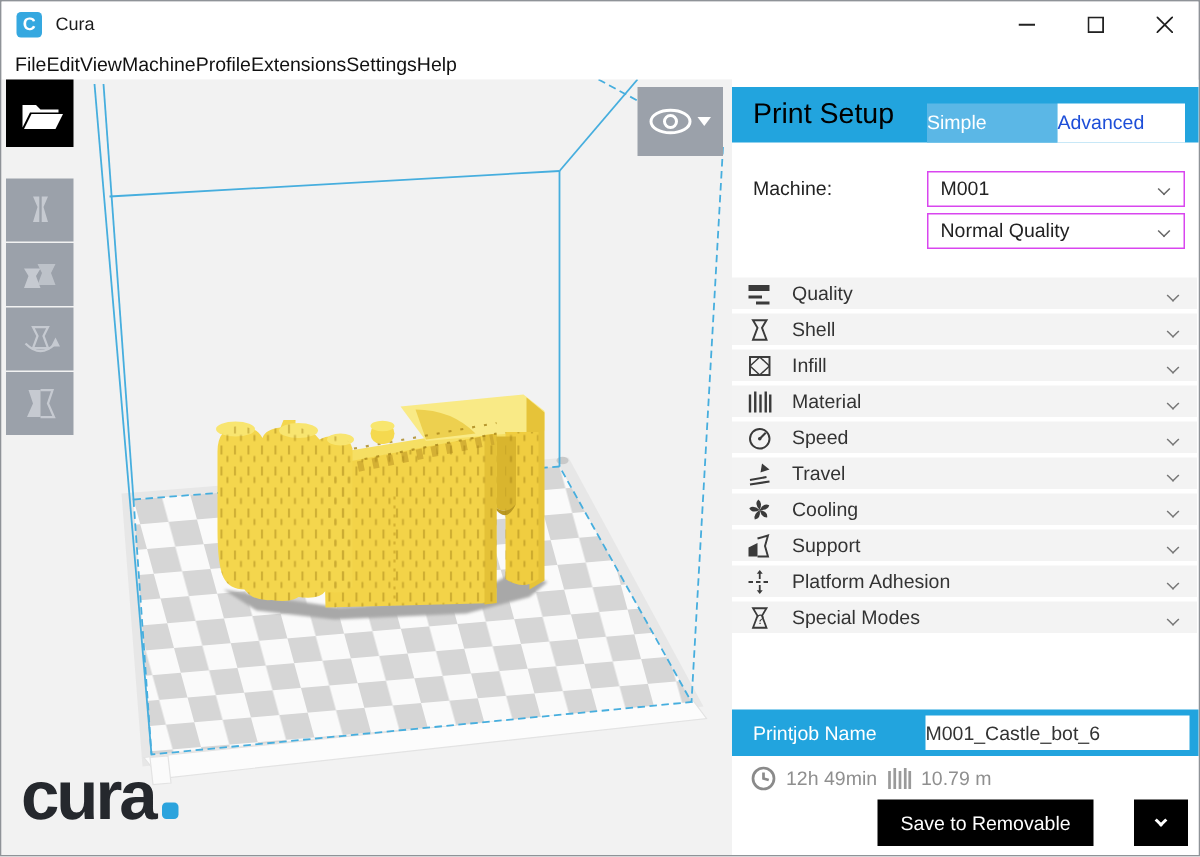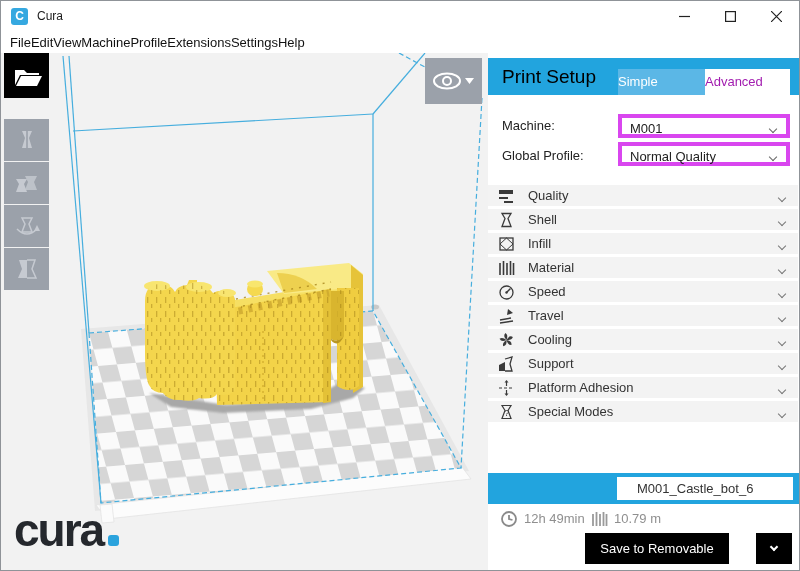--- a/index.html
+++ b/index.html
@@ -37,41 +37,41 @@
   .logo-dot{ display:inline-block; width:11px; height:11px; background:#2ba3dd;
              border-radius:3px; margin-left:5px; }
   
   .panel{ position:absolute; left:487px; top:0; width:313px; height:517px; background:#fff; }
   .ps-header{ position:absolute; left:0; top:5px; width:313px; height:37px; background:#22a4de; }
   .ps-title{ position:absolute; left:14px; top:0; height:37px; line-height:37px;
              color:#000000; font-size:19px; }
   .tab{ position:absolute; top:11px; height:26px; font-size:13px; line-height:26px;
         text-align:left; cursor:pointer; }
   .tab-simple{ left:130px; width:87px; background:#5bb7e6; color:#fff; }
-  .tab-advanced{ left:217px; width:85px; background:#fff; color:#a21caf; }
+  .tab-advanced{ left:217px; width:85px; background:#fff; color:#1d4ed8; }
   .field-label{ position:absolute; left:14px; height:24px; line-height:24px;
                 font-size:13px; color:#222; }
   .combo{ position:absolute; left:130px; width:172px; height:24px; background:#fff;
-          border:4px solid #d946ef; font-size:13px; line-height:22px; color:#222;
+          border:1px solid #d946ef; font-size:13px; line-height:22px; color:#222;
           padding-left:8px; cursor:pointer; }
   .combo .chev{ position:absolute; right:10px; top:8px; }
   .chev{ display:inline-block; width:6px; height:6px; border-right:1.5px solid #666;
          border-bottom:1.5px solid #666; transform:rotate(45deg); }
   .sections{ position:absolute; left:0; top:132px; width:310px; }
   .sec-row{ height:21px; margin-bottom:3px; background:#f3f3f3; display:flex;
             align-items:center; padding-left:9px; cursor:pointer; }
   .sec-icon{ width:18px; display:flex; justify-content:center; }
   .sec-label{ margin-left:13px; font-size:13px; color:#333; }
   .sec-chev{ margin-left:auto; margin-right:13px; }
   .sec-chev .chev{ border-color:#777; }
   .printjob-bar{ position:absolute; left:0; top:420px; width:313px; height:31px; background:#22a4de; }
   .printjob-label{ position:absolute; left:14px; height:31px; line-height:31px;
                    color:#fff; font-size:13px; }
   .printjob-input{ position:absolute; left:129px; top:4px; width:176px; height:23px;
-                   border:none; outline:none; font-size:13px; color:#333; padding-left:20px;
+                   border:none; outline:none; font-size:13px; color:#333; padding-left:0;
                    font-family:"Liberation Sans", sans-serif; }
   .summary{ position:absolute; left:0; top:453px; width:313px; height:26px; }
   .sum-icon{ position:absolute; top:4px; }
   .sum-text{ position:absolute; top:0; height:26px; line-height:26px; font-size:13px; color:#8f8f8f; }
   .save-btn{ position:absolute; left:97px; top:480px; width:144px; height:31px; background:#000;
              color:#fff; font-size:13px; line-height:31px; text-align:center; cursor:pointer; }
   .save-dd{ position:absolute; left:268px; top:480px; width:36px; height:31px; background:#000;
             display:flex; align-items:center; justify-content:center; cursor:pointer; }
   .save-dd .chev{ border-color:#fff; border-width:2px; margin-top:-3px; }
 </style>
@@ -247,21 +247,20 @@
         <div class="tab tab-simple">Simple</div>
         <div class="tab tab-advanced">Advanced</div>
       </div>
 
       <div class="field-label" style="top:61px">Machine:</div>
       <div class="combo" style="top:61px">
         <span>M001</span>
         <span class="chev"></span>
       </div>
 
-      <div class="field-label" style="top:91px">Global Profile:</div>
       <div class="combo" style="top:89px">
         <span>Normal Quality</span>
         <span class="chev"></span>
       </div>
 
       <div class="sections">
         <div class="sec-row">
           <span class="sec-icon">
             <svg width="17" height="16">
                 <rect x="1" y="2" width="14" height="4" fill="#3a3a3a"></rect>
@@ -369,20 +368,21 @@
                 <path d="M4,1.5 H13 L10,6.5 L13,14.5 H4 L7,6.5 Z" fill="none" stroke="#3a3a3a" stroke-width="1.2"></path>
                 <text x="6.3" y="12" font-size="9" fill="#3a3a3a" font-family="Liberation Sans, sans-serif">?</text>
               </svg>
           </span>
           <span class="sec-label">Special Modes</span>
           <span class="sec-chev"><span class="chev"></span></span>
         </div>
       </div>
 
       <div class="printjob-bar">
+        <div class="printjob-label">Printjob Name</div>
         <input class="printjob-input" type="text" value="M001_Castle_bot_6" style="">
       </div>
 
       <div class="summary">
         <svg class="sum-icon" style="left:12px" width="18" height="18">
           <circle cx="9" cy="9" r="7" fill="none" stroke="#8a8a8a" stroke-width="1.8"></circle>
           <path d="M9,5 L9,9 L12.5,10" fill="none" stroke="#8a8a8a" stroke-width="1.8"></path>
         </svg>
         <span class="sum-text" style="left:36px">12h 49min</span>
         <svg class="sum-icon" style="left:103px" width="17" height="18">

